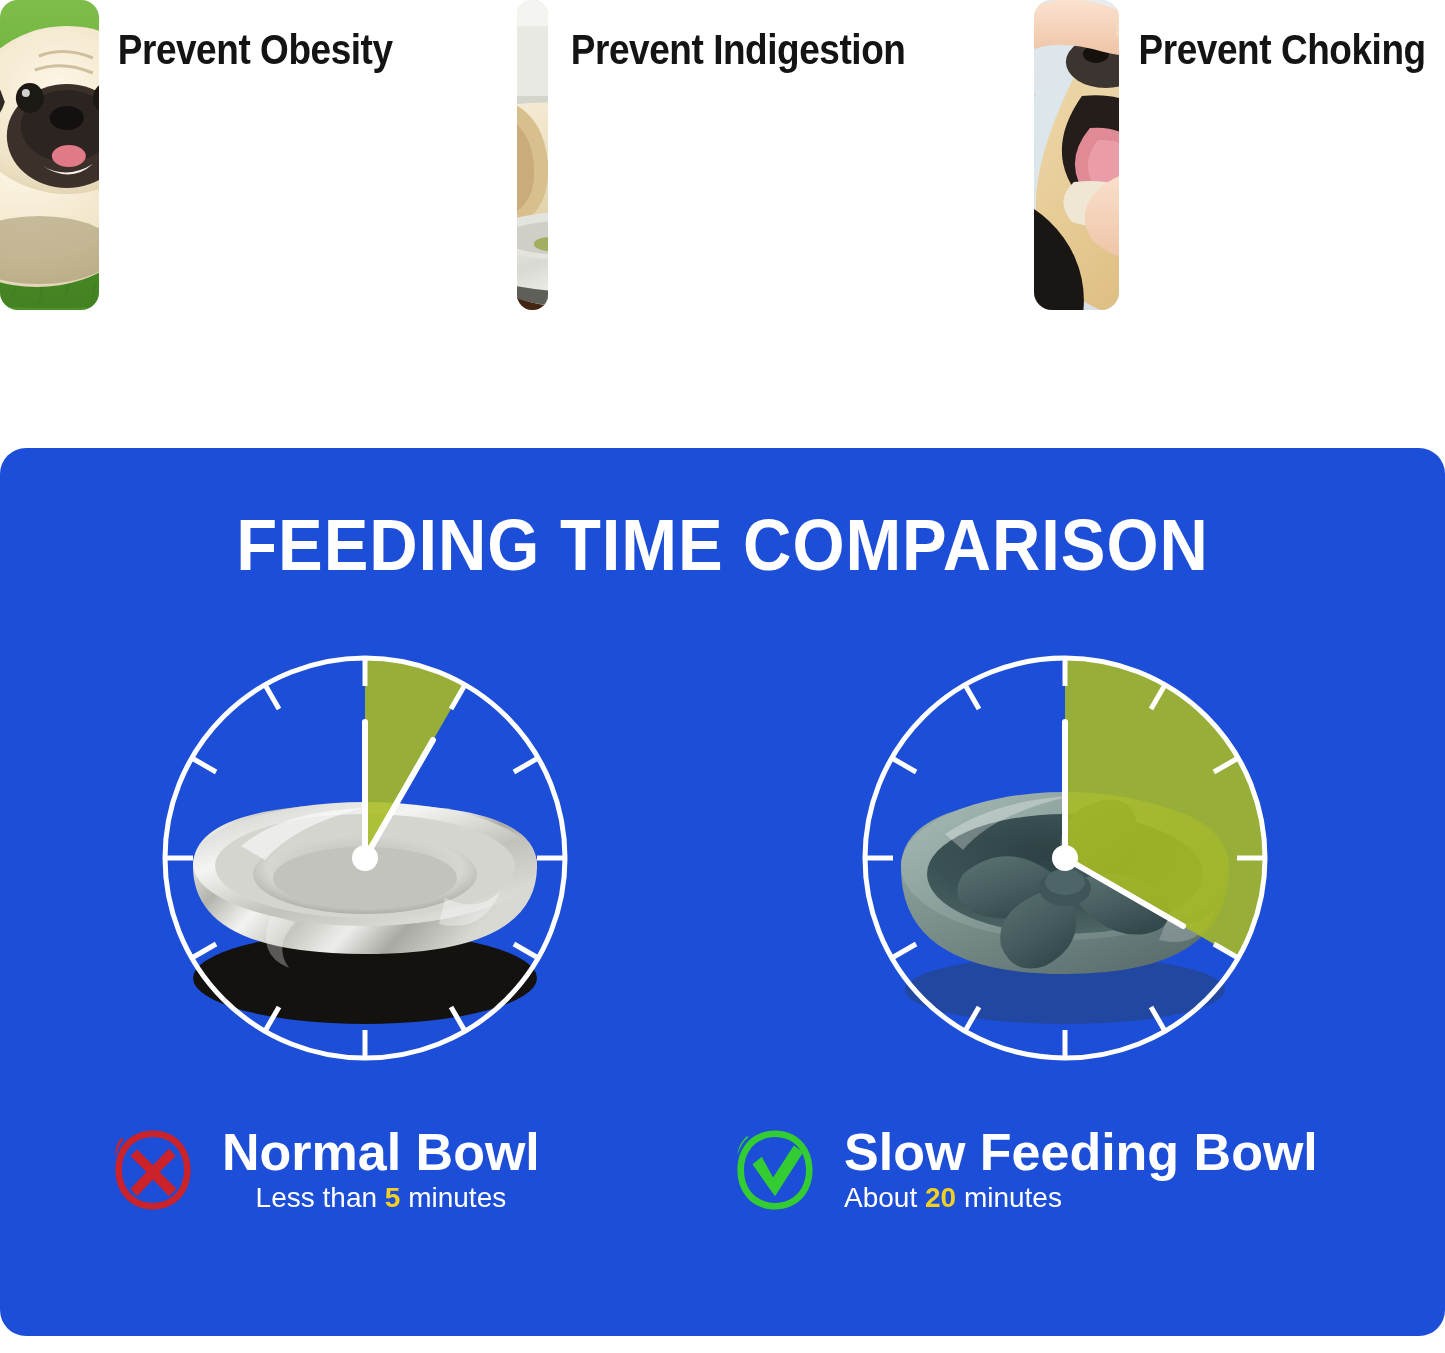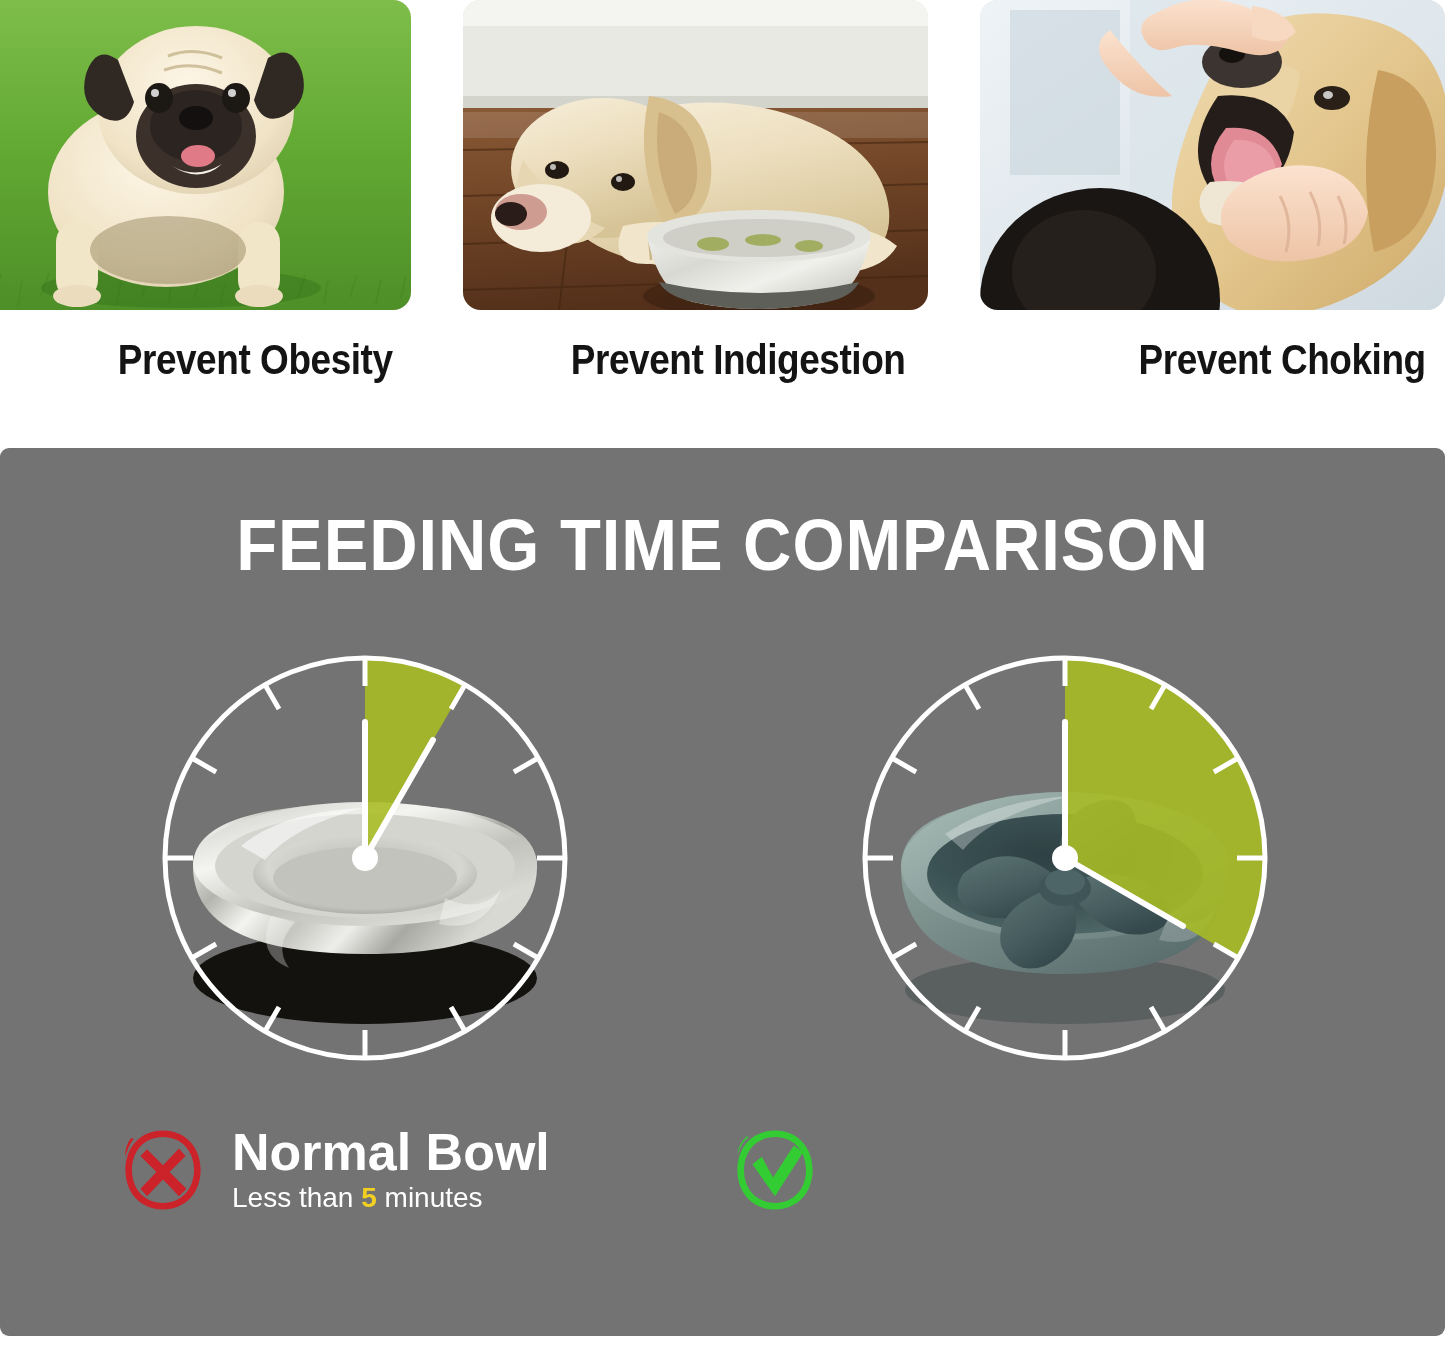--- a/index.html
+++ b/index.html
@@ -20,22 +20,22 @@
     position: absolute;
     left: 0; top: 0;
     width: 1445px;
     height: 430px;
     display: flex;
     justify-content: space-between;
   }
   .benefit-card {
     width: 411px;
     display: flex;
-    flex-direction: column;
-    align-items: flex-end;
+    flex-direction: row;
+    align-items: flex-start;
   }
   .benefit-photo {
     width: 465px;
     height: 310px;
     border-radius: 18px;
     overflow: hidden;
     position: relative;
     background: #dcdcdc;
   }
   .benefit-photo svg { display: block; width: 100%; height: 100%; }
@@ -49,22 +49,22 @@
     transform: scaleX(0.88);
   }
 
   
   .compare-panel {
     position: absolute;
     left: 0;
     top: 448px;
     width: 1445px;
     height: 888px;
-    background: #737373;
-    border-radius: 9px;
+    background: #1d4ed8;
+    border-radius: 26px;
   }
   .panel-title {
     position: absolute;
     left: 0; right: 0;
     top: 56px;
     text-align: center;
     color: #ffffff;
     font-size: 72px;
     font-weight: 700;
     letter-spacing: 1px;
@@ -97,21 +97,21 @@
     position: absolute;
     left: 0; right: 0;
     top: 675px;
     height: 150px;
   }
   .label-block {
     position: absolute;
     display: flex;
     align-items: center;
   }
-  .label-block.left  { left: 116px; }
+  .label-block.left  { left: 106px; text-align: center; }
   .label-block.right { left: 728px; }
   .mark-icon { width: 94px; height: 94px; flex: 0 0 94px; }
   .label-texts { margin-left: 22px; }
   .label-title {
     color: #ffffff;
     font-size: 52px;
     font-weight: 700;
     line-height: 1.06;
     white-space: nowrap;
   }
@@ -499,15 +499,21 @@
       </div>
     </div>
 
     <div class="label-block right">
       <svg class="mark-icon" viewBox="0 0 100 100">
         <path d="M50 8 C26 8 10 26 10 50 C10 74 26 92 50 92 C74 92 90 74 90 50 C90 26 74 8 50 8 Z
                  M50 15 C70 15 83 30 83 50 C83 70 70 85 50 85 C30 85 17 70 17 50 C17 30 30 15 50 15 Z" fill="#33cc33"></path>
         <path d="M20 14 q-9 8 -10 20 q4 -13 12 -19 z" fill="#33cc33"></path>
         <path d="M26 44 L36 36 L48 58 L70 24 L80 31 L50 78 Z" fill="#33cc33"></path>
       </svg>
+      <div class="label-texts">
+        <div class="label-title">Slow Feeding Bowl</div>
+        <div class="label-sub">
+          <span>About </span><span class="hl">20</span><span> minutes</span>
+        </div>
+      </div>
     </div>
   </div>
 </div>
 
 </body></html>

